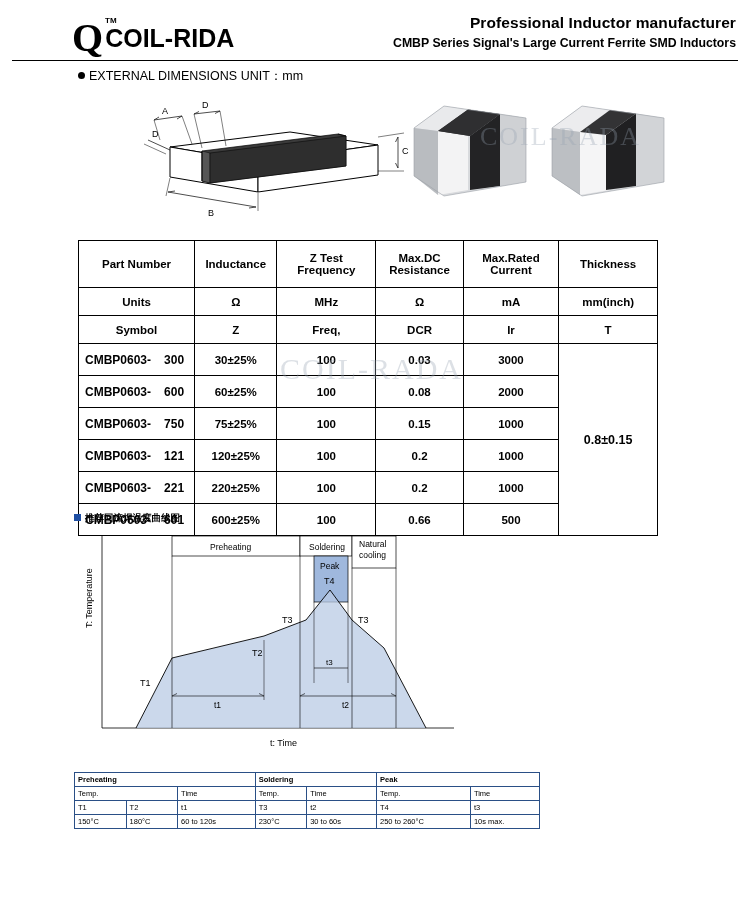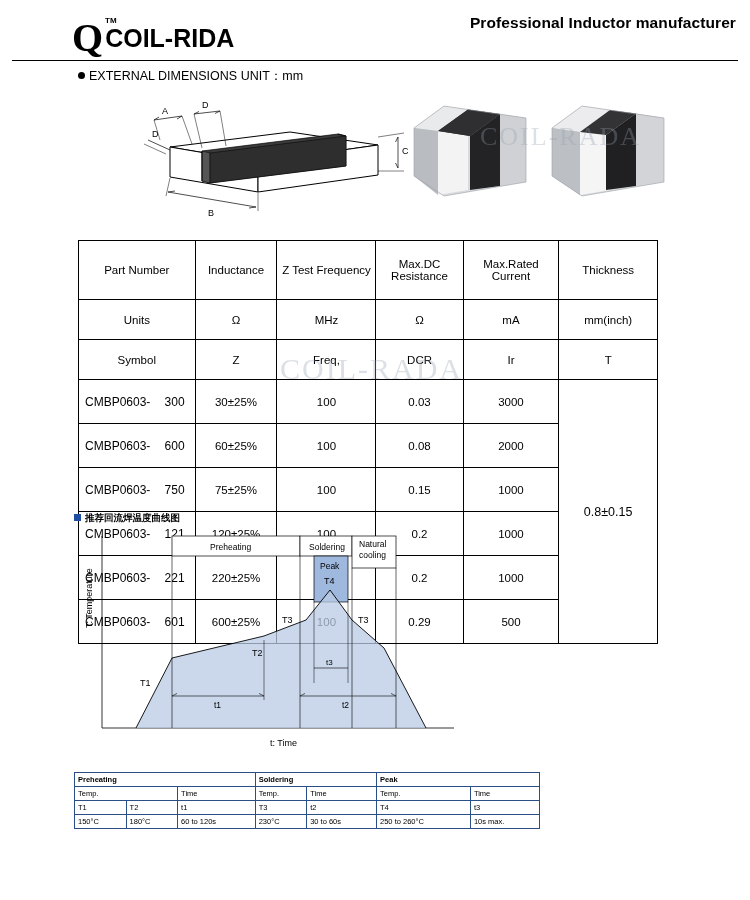--- a/index.html
+++ b/index.html
@@ -129,22 +129,22 @@
     left: 78px;
     top: 240px;
     border-collapse: collapse;
     width: 580px;
     font-size: 11.5px;
   }
   .main-table td, .main-table th {
     border: 1px solid #000;
     text-align: center;
     vertical-align: middle;
-    font-weight: normal;
-    padding: 9px 2px;
+    font-weight: bold;
+    padding: 3px 2px;
   }
   .main-table .hrow td { height: 40px; font-size: 11.5px; }
   .main-table .subrow td { height: 21px; }
   .main-table .datarow td { height: 25px; margin-left: 32px; }
   .main-table td.pn {
     text-align: left;
     padding-left: 6px;
     position: relative;
     font-size: 12px;
   }
@@ -218,20 +218,21 @@
 <div class="header">
   <div class="logo-wrap">
     <div style="position:relative;">
       <span class="logo-q">Q</span>
       <span class="logo-tm">TM</span>
     </div>
     <span class="logo-text">COIL-RIDA</span>
   </div>
   <div class="header-right">
     <div class="header-title">Professional Inductor manufacturer</div>
+    <div class="header-sub">CMBP Series Signal's Large Current Ferrite SMD Inductors</div>
   </div>
   <div class="header-rule"></div>
 </div>
 
 <div class="sec-dim">
   <span class="bullet-dot"></span><span>EXTERNAL DIMENSIONS  UNIT：mm</span>
 </div>
 
 <div class="drawing-area">
 
@@ -367,21 +368,21 @@
     <td class="pn"><span>CMBP0603-</span><span class="pn-code">221</span></td>
     <td>220±25%</td>
     <td>100</td>
     <td>0.2</td>
     <td>1000</td>
   </tr>
   <tr class="datarow">
     <td class="pn"><span>CMBP0603-</span><span class="pn-code">601</span></td>
     <td>600±25%</td>
     <td>100</td>
-    <td>0.29</td>
+    <td>0.66</td>
     <td>500</td>
   </tr>
 </tbody>
   </table>
 <div class="watermark" style="left:280px; top:352px; font-size:30px;">COIL-RADA</div>
 
 <div class="sec-reflow">
   <span class="sq-blue"></span><span>推荐回流焊温度曲线图</span>
 </div>
 

